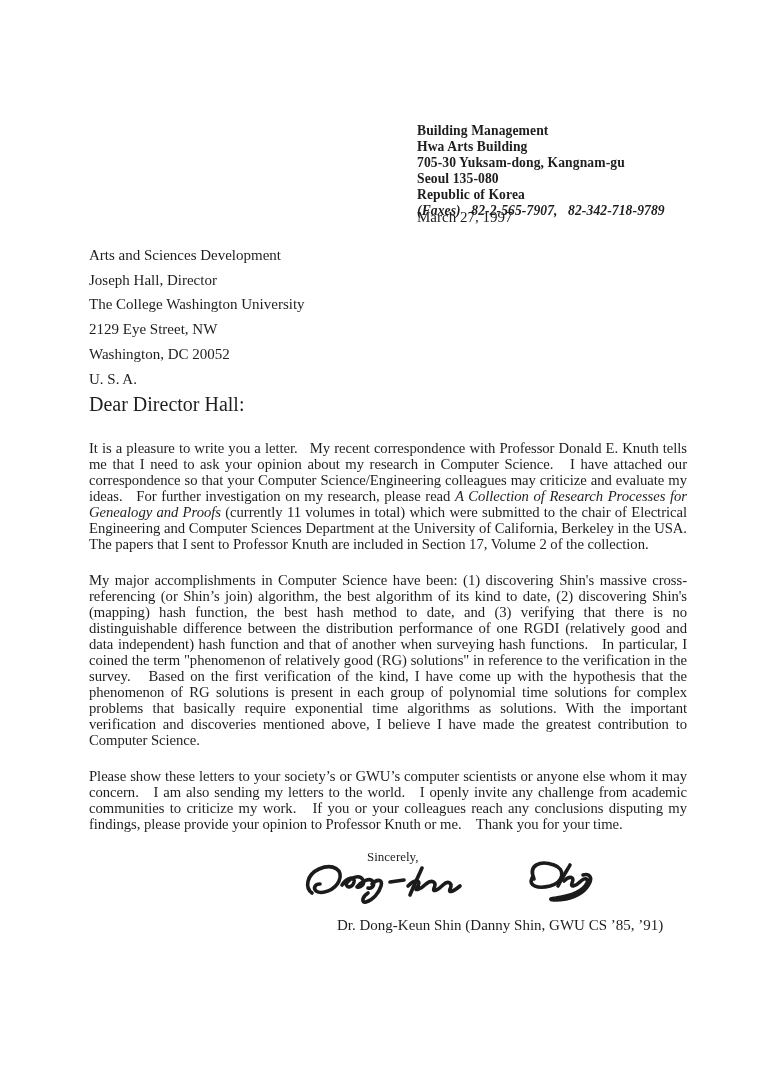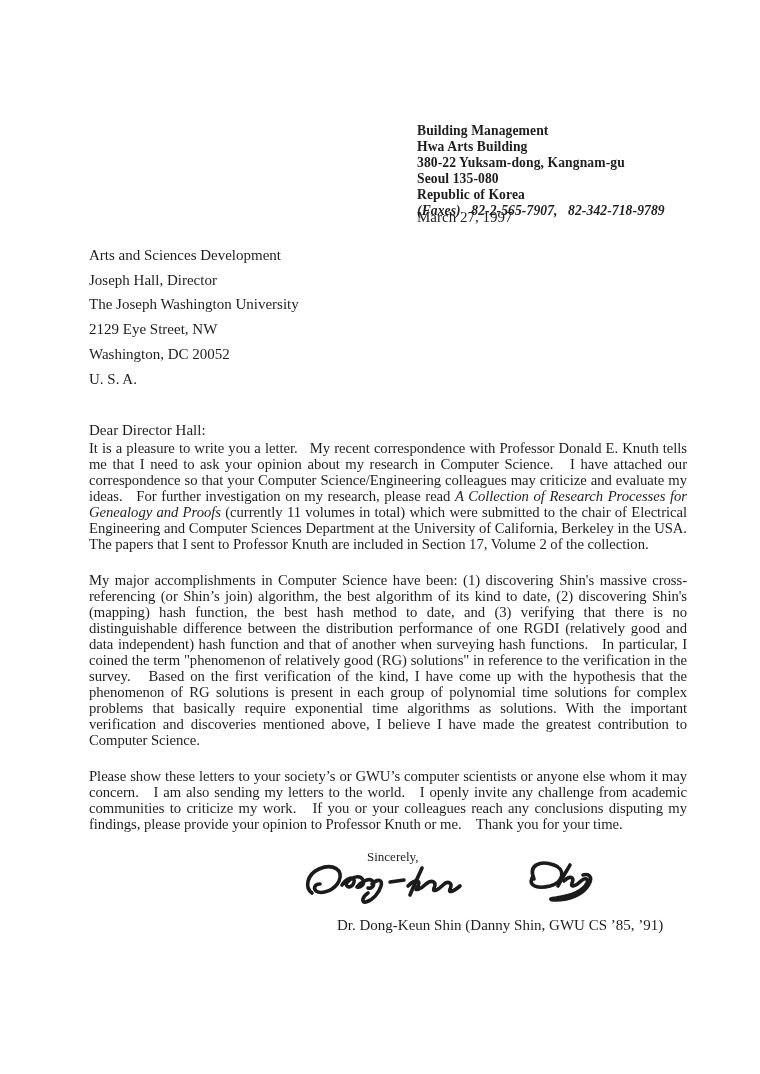--- a/index.html
+++ b/index.html
@@ -7,21 +7,21 @@
     position:relative;width:690px;height:1074px;background:#ffffff;
     font-family:"Liberation Serif", serif;color:#1e1e1e;overflow:hidden;
   }
   .sender{
     position:absolute;left:417px;top:123px;
     font-weight:700;font-size:13.6px;line-height:16.1px;letter-spacing:.1px;
   }
   .sender .fax{font-style:italic;white-space:pre-wrap;}
   .date{position:absolute;left:417px;top:209px;font-size:15px;}
   .recipient{position:absolute;left:89px;top:243px;font-size:15px;line-height:24.7px;}
-  .salutation{position:absolute;left:89px;top:422px;font-size:15px;}
+  .salutation{position:absolute;left:89px;top:393px;font-size:20px;}
   .body{
     position:absolute;left:89px;top:440px;width:598px;
     font-size:14.7px;line-height:16px;text-align:justify;letter-spacing:-.05px;
   }
   .body p{margin:0 0 20px 0;white-space:pre-wrap;}
   .body .it{font-style:italic;}
   .valediction{position:absolute;left:367px;top:849px;font-size:13px;}
   .signature{position:absolute;left:302px;top:856px;width:292px;height:56px;}
   .signature path{fill:none;stroke:#1b1b1b;stroke-width:3.6;stroke-linecap:round;stroke-linejoin:round;}
   .typed-name{position:absolute;left:337px;top:917px;font-size:15px;}
@@ -29,33 +29,33 @@
 </style>
 </head>
 <body>
 
 <div class="page">
 
   <div class="sender">
     <div>
         <div>Building Management</div>
         <div>Hwa Arts Building</div>
-        <div>380-22 Yuksam-dong, Kangnam-gu</div>
+        <div>705-30 Yuksam-dong, Kangnam-gu</div>
         <div>Seoul 135-080</div>
         <div>Republic of Korea</div>
       </div>
     <div class="fax">(Faxes)   82-2-565-7907,   82-342-718-9789</div>
   </div>
 
   <div class="date">March 27, 1997</div>
 
   <div class="recipient">
       <div>Arts and Sciences Development</div>
       <div>Joseph Hall, Director</div>
-      <div>The Joseph Washington University</div>
+      <div>The College Washington University</div>
       <div>2129 Eye Street, NW</div>
       <div>Washington, DC 20052</div>
       <div>U. S. A.</div>
     </div>
 
   <div class="salutation">Dear Director Hall:</div>
 
   <div class="body">
       <p><span>It is a pleasure to write you a letter.   My recent correspondence with Professor Donald E. Knuth tells me that I need to ask your opinion about my research in Computer Science.   I have attached our correspondence so that your Computer Science/Engineering colleagues may criticize and evaluate my ideas.   For further investigation on my research, please read </span><span class="it">A Collection of Research Processes for Genealogy and Proofs</span><span> (currently 11 volumes in total) which were submitted to the chair of Electrical Engineering and Computer Sciences Department at the University of California, Berkeley in the USA. The papers that I sent to Professor Knuth are included in Section 17, Volume 2 of the collection.</span></p>
       <p><span>My major accomplishments in Computer Science have been: (1) discovering Shin's massive cross-referencing (or Shin’s join) algorithm, the best algorithm of its kind to date, (2) discovering Shin's (mapping) hash function, the best hash method to date, and (3) verifying that there is no distinguishable difference between the distribution performance of one RGDI (relatively good and data independent) hash function and that of another when surveying hash functions.   In particular, I coined the term "phenomenon of relatively good (RG) solutions" in reference to the verification in the survey.   Based on the first verification of the kind, I have come up with the hypothesis that the phenomenon of RG solutions is present in each group of polynomial time solutions for complex problems that basically require exponential time algorithms as solutions. With the important verification and discoveries mentioned above, I believe I have made the greatest contribution to Computer Science.</span></p>

